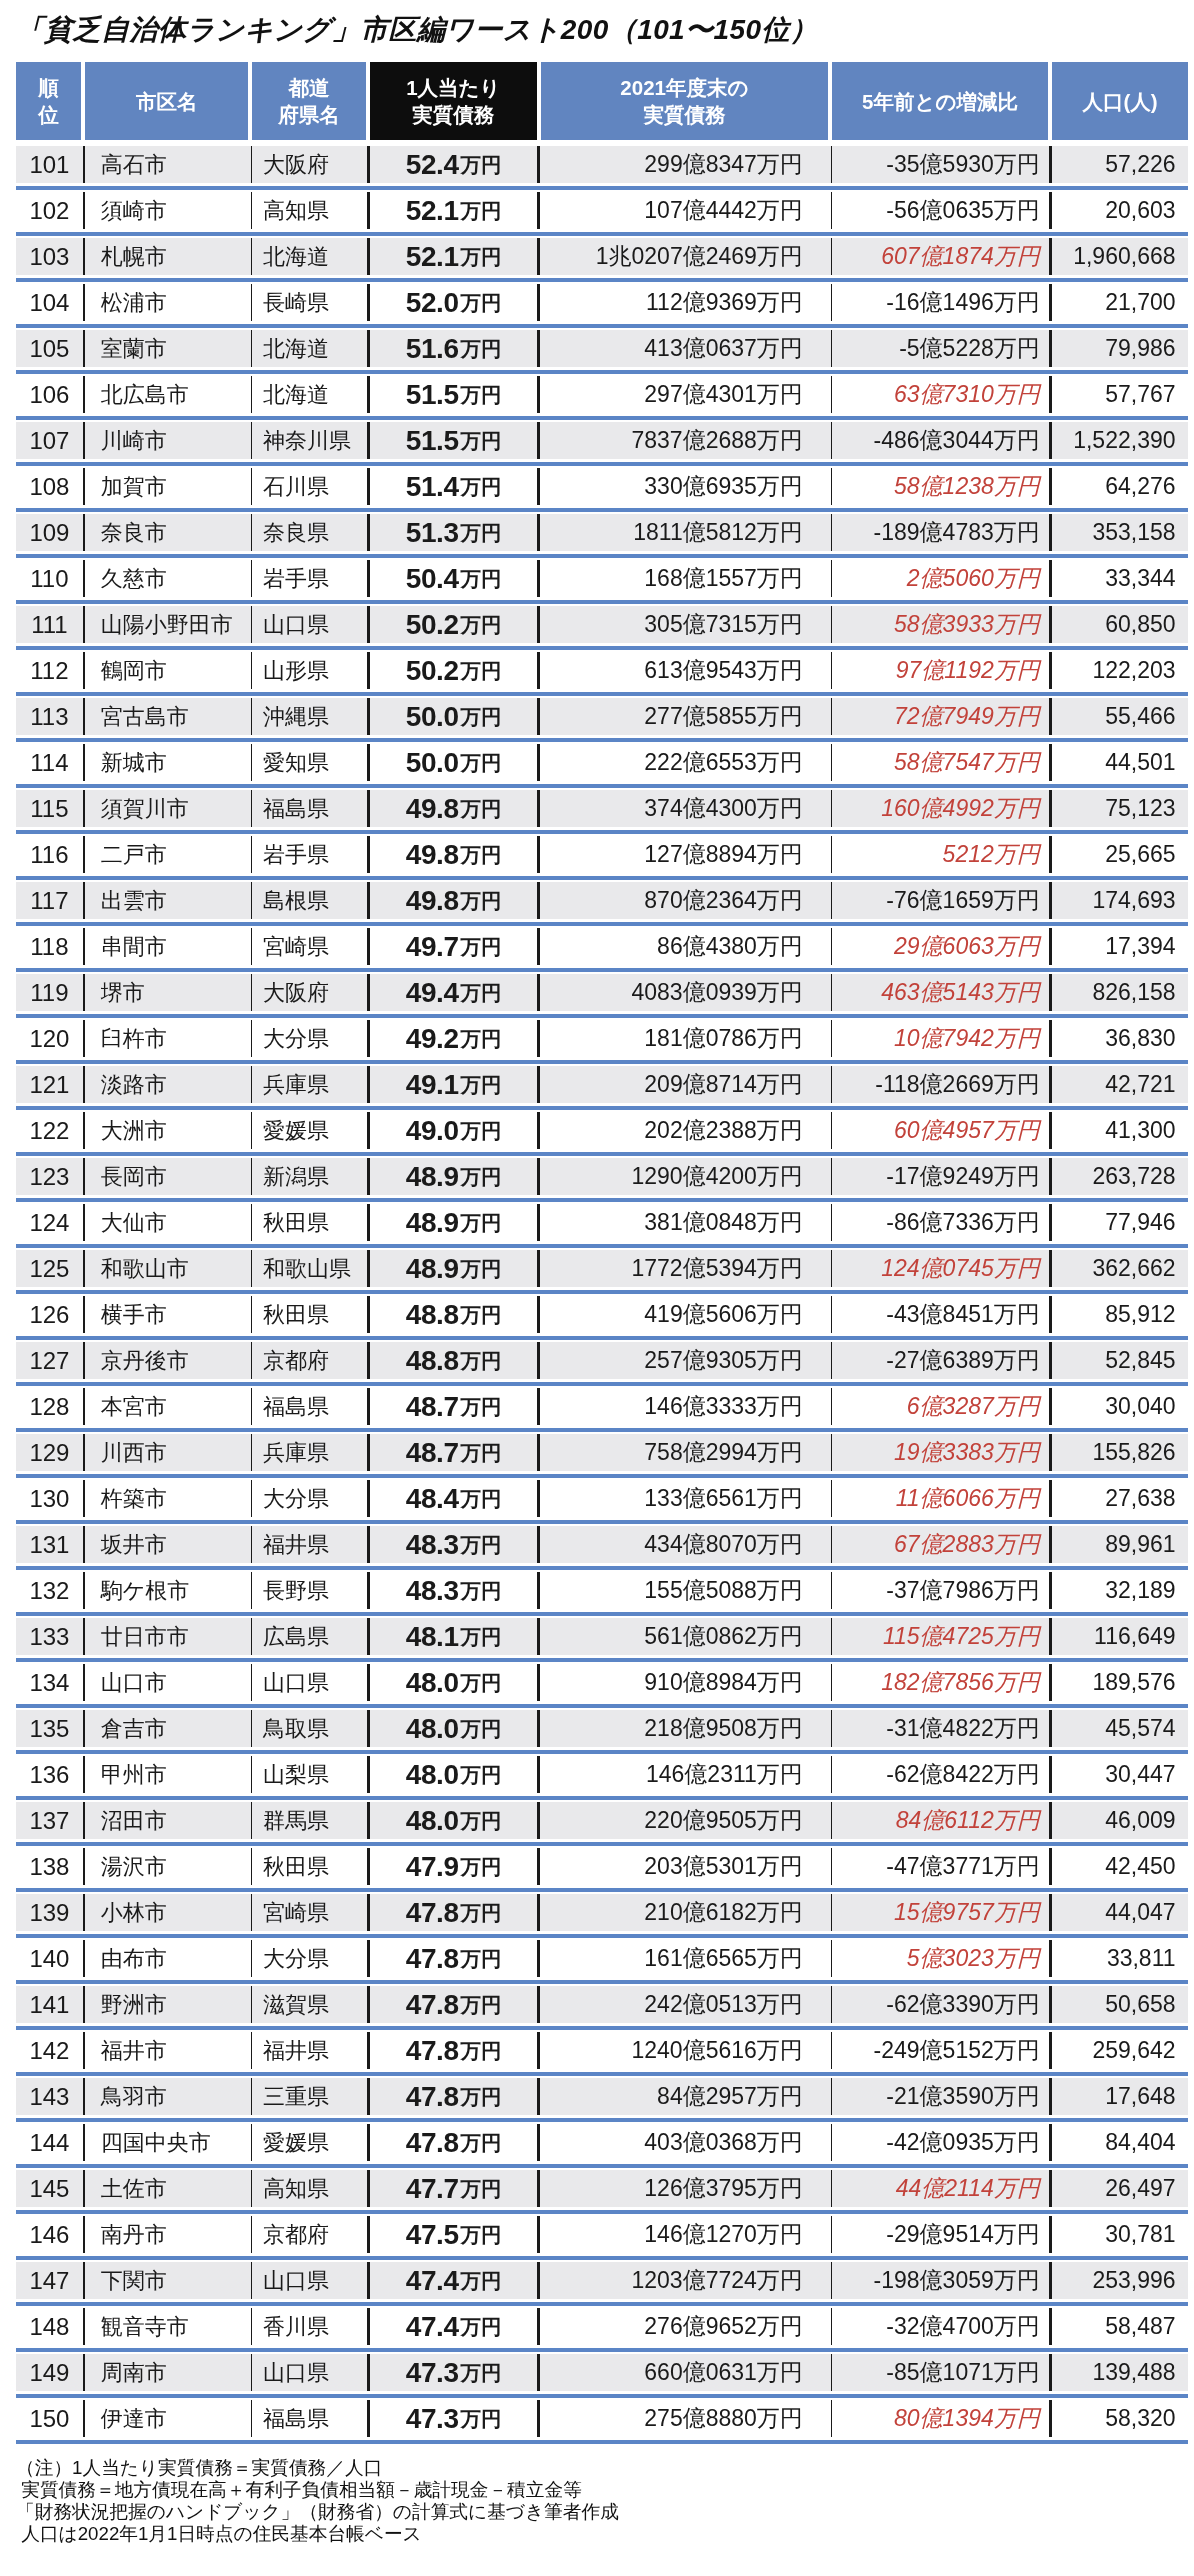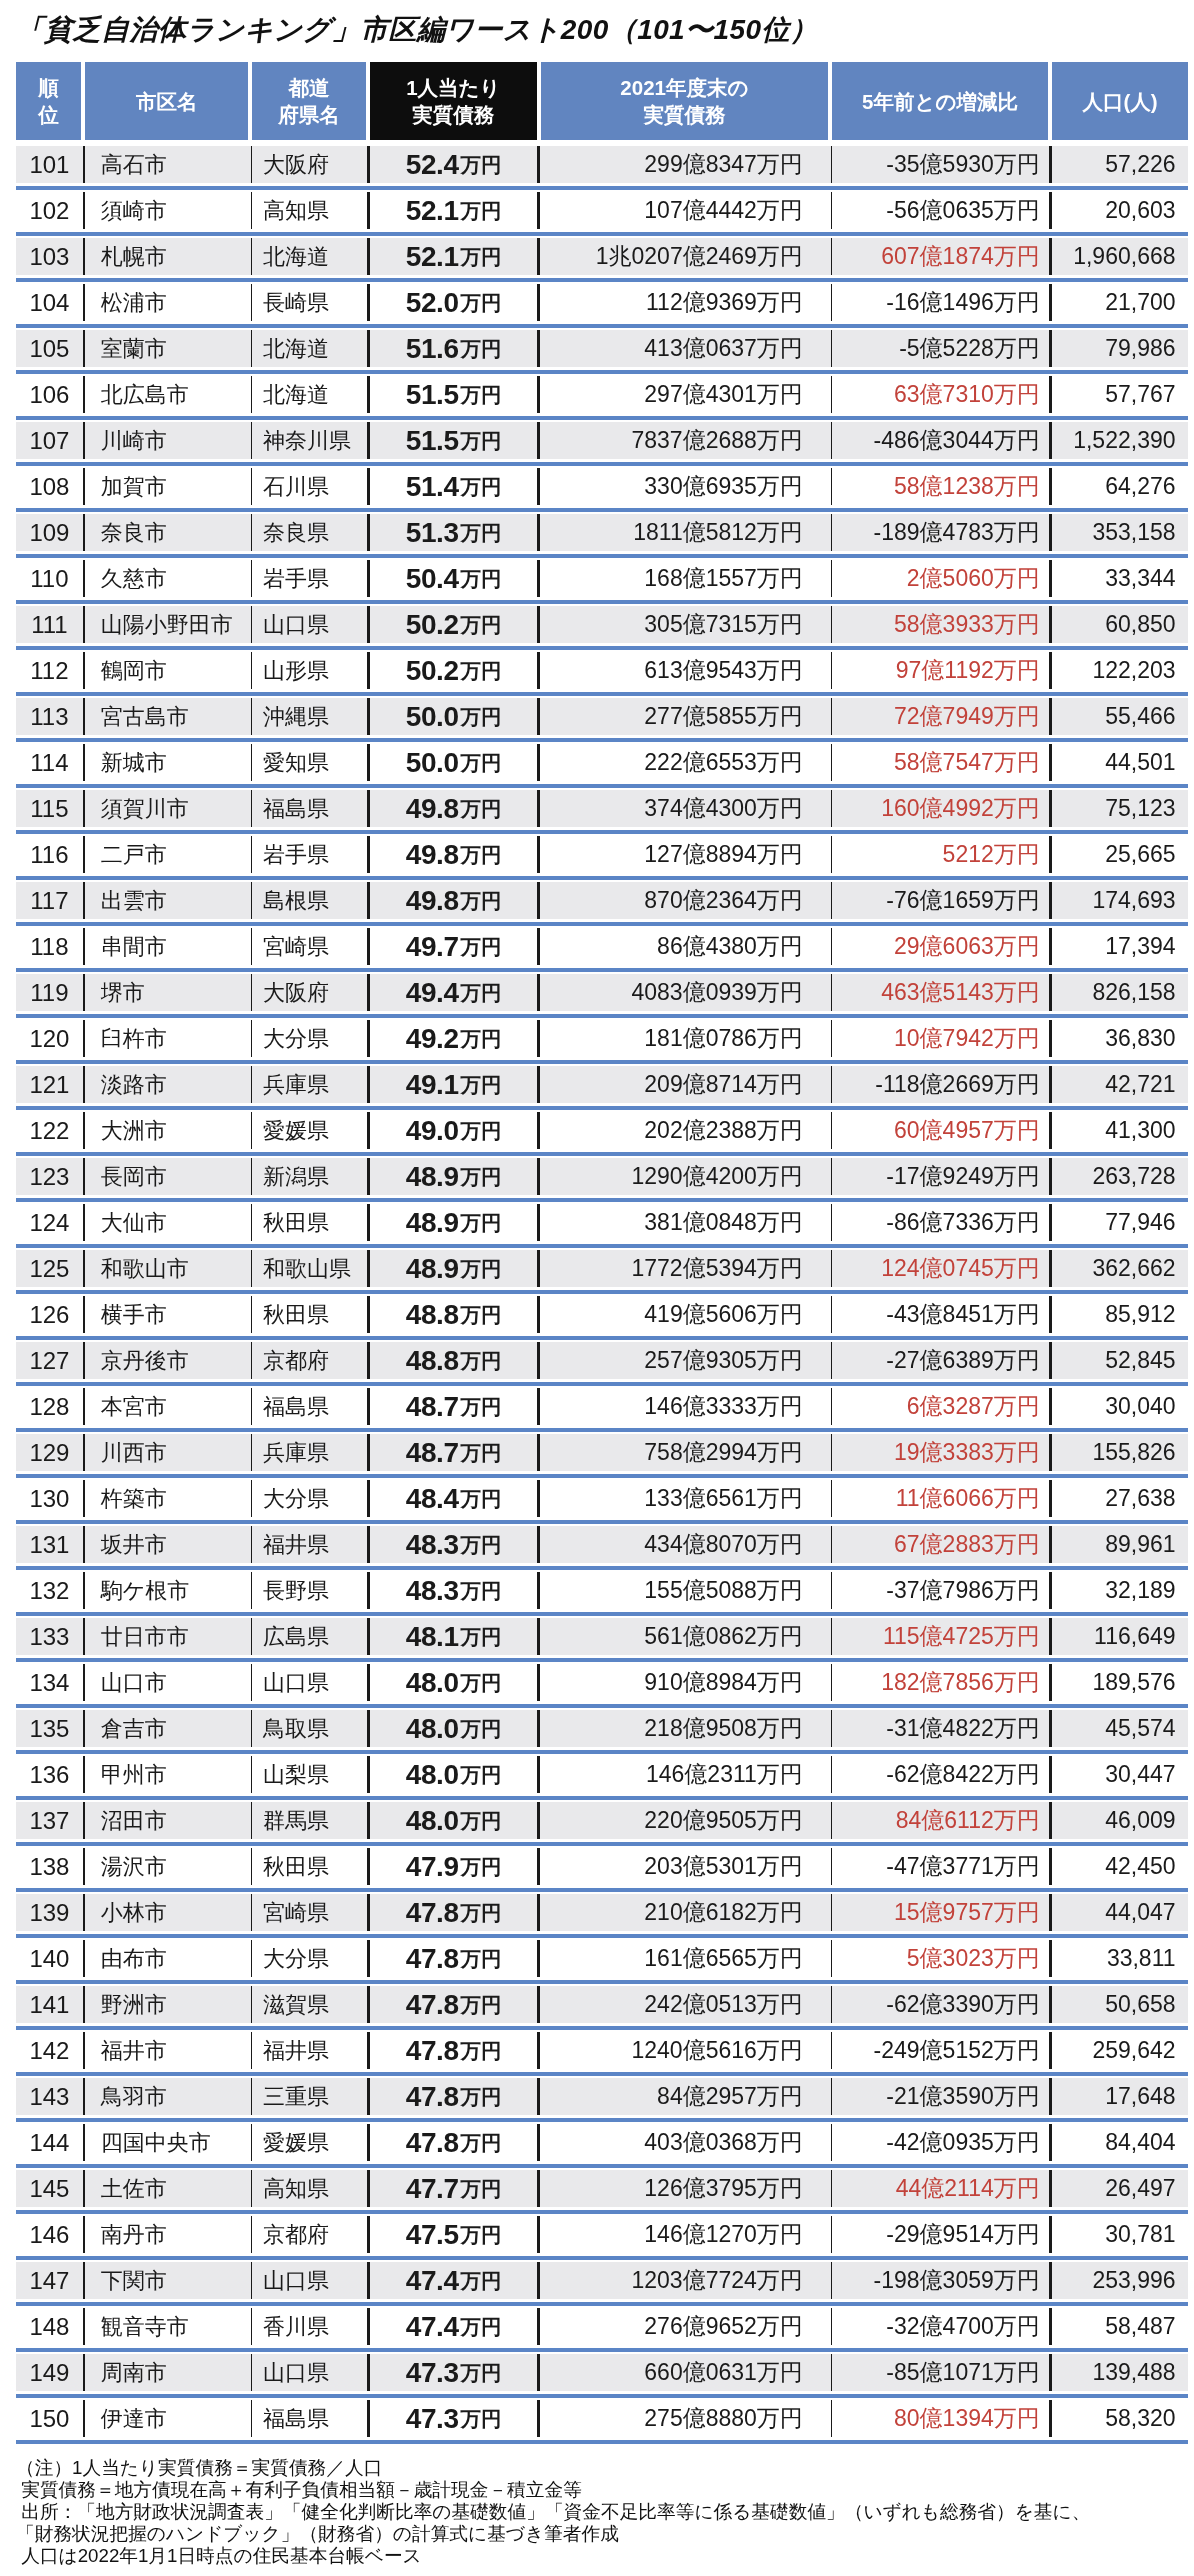--- a/index.html
+++ b/index.html
@@ -27,21 +27,21 @@
   .row.gray{background:var(--gray);}
   .cell{box-sizing:border-box;display:flex;align-items:center;font-size:22px;color:var(--ink);}
   .cell.c-rank{justify-content:center;border-right:2.7px solid var(--ink);font-size:24px;}
   .cell.c-city{padding-left:16px;border-right:1.8px solid var(--ink);}
   .cell.c-pref{padding-left:10.7px;border-right:3.6px solid var(--ink);}
   .cell.c-pc{justify-content:center;border-right:3.6px solid var(--ink);font-weight:bold;}
   .pc-num{font-size:28px;letter-spacing:-0.4px;}
   .pc-unit{font-size:20.5px;margin-left:1.8px;}
   .cell.c-debt{justify-content:flex-end;padding-right:28px;border-right:1.8px solid var(--ink);font-size:23px;}
   .cell.c-chg{justify-content:flex-end;padding-right:9px;border-right:3.6px solid var(--ink);font-size:23px;}
-  .cell.c-chg.up{color:var(--red);}
+  .cell.c-chg.up{color:var(--red);font-style:italic;}
   .cell.c-pop{justify-content:flex-end;padding-right:12.5px;font-size:23px;}
   .sep{height:9px;display:flex;align-items:center;}
   .sep::after{content:"";width:100%;height:4.5px;background:var(--sepblue);}
   .notes{margin:10.7px 0 0 16px;font-size:18.7px;line-height:22px;color:#111;}
   .note-line{white-space:pre-wrap;}
 </style>
 </head>
 <body>
 
 <div class="page">
@@ -711,18 +711,17 @@
     <div class="cell c-chg up">80億1394万円</div>
     <div class="cell c-pop">58,320</div>
   </div>
 <div class="sep"></div>
       </div>
   </div>
 
   <div class="notes">
       <div class="note-line">（注）1人当たり実質債務＝実質債務／人口</div>
       <div class="note-line"> 実質債務＝地方債現在高＋有利子負債相当額－歳計現金－積立金等</div>
-      <div class="note-line"> 出所：「地方財政状況調査表」「健全化判断比率の基礎数値」「資金不足比率等に係る基礎数値」（いずれも総務省）を基に、</div>
       <div class="note-line">「財務状況把握のハンドブック」（財務省）の計算式に基づき筆者作成</div>
       <div class="note-line"> 人口は2022年1月1日時点の住民基本台帳ベース</div>
     </div>
 </div>
 
 
 </body></html>

